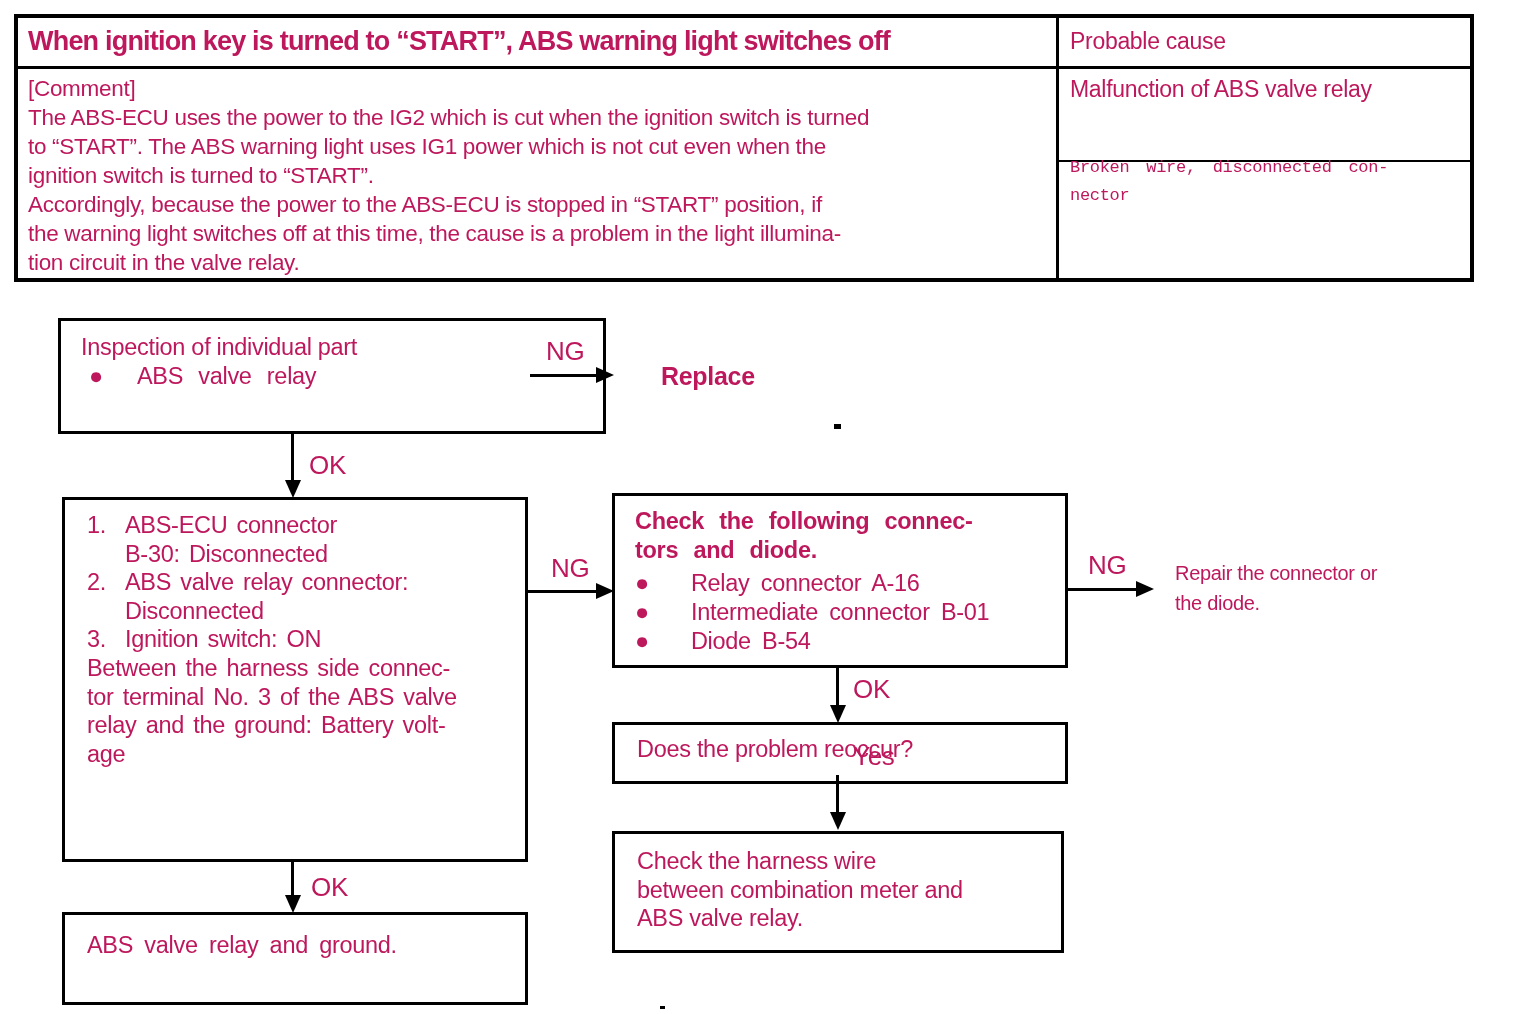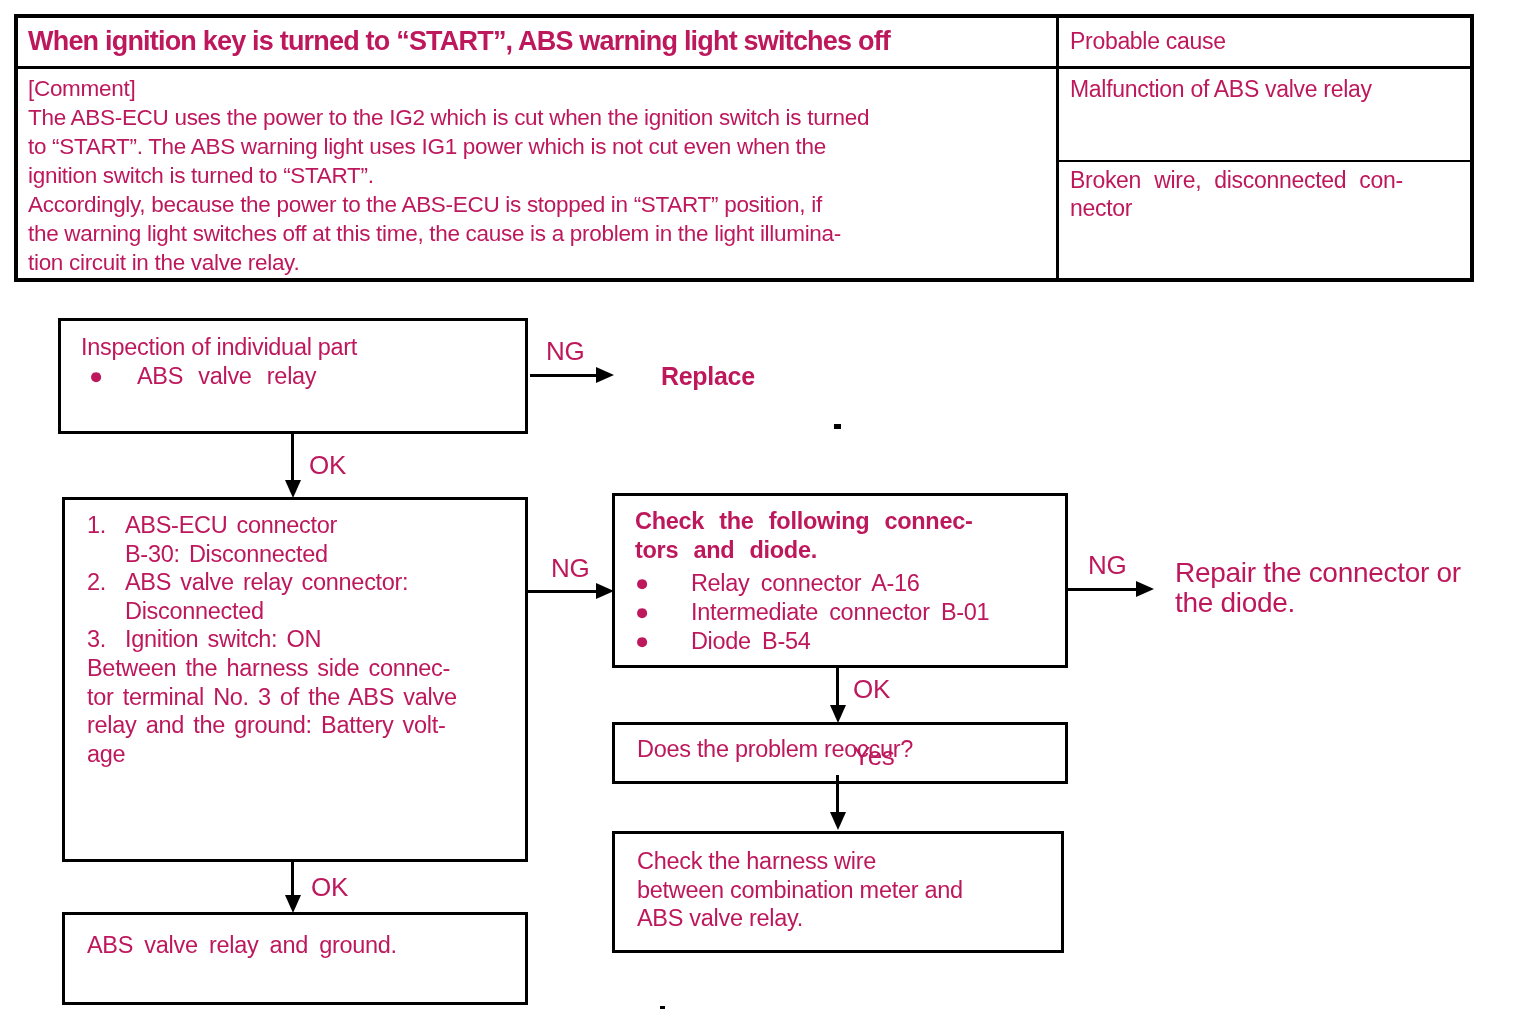--- a/index.html
+++ b/index.html
@@ -12,26 +12,26 @@
   .dtable { position:absolute; left:14px; top:14px; width:1460px; height:268px;
             border:4px solid #000; box-sizing:border-box; background:#fff; }
   .dtable .vdiv { position:absolute; left:1038px; top:0; width:3px; height:100%; background:#000; }
   .dtable .hdiv-header { position:absolute; left:0; top:48px; width:100%; height:3px; background:#000; }
   .dtable .hdiv-cause { position:absolute; left:1038px; top:142px; width:calc(100% - 1038px); height:2px; background:#000; }
   .t-title { position:absolute; left:10px; top:8px; font-size:27px; font-weight:bold; letter-spacing:-0.8px; white-space:nowrap; }
   .t-ph   { position:absolute; left:1052px; top:10px; font-size:23px; white-space:nowrap; }
   .t-comment { position:absolute; left:10px; top:56px; width:1020px; font-size:22.5px; line-height:29px; }
   .t-comment div { white-space:nowrap; }
   .t-c1 { position:absolute; left:1052px; top:58px; font-size:23px; white-space:nowrap; }
-  .t-c2 { position:absolute; left:1052px; top:148px; font-size:23px; line-height:28px; }
+  .t-c2 { position:absolute; left:1052px; top:136px; font-size:17px; line-height:28px;font-family:Liberation Mono, monospace; }
   .t-c2 .jw { word-spacing:7px; white-space:nowrap; }
 
   
   .fbox { position:absolute; border:3px solid #000; box-sizing:border-box; background:#fff; font-size:23.5px; }
-  .box1 { left:58px;  top:318px; width:470px; height:116px; }
+  .box1 { left:58px;  top:318px; width:548px; height:116px; }
   .box2 { left:62px;  top:497px; width:466px; height:365px; }
   .box3 { left:612px; top:493px; width:456px; height:175px; }
   .box4 { left:612px; top:722px; width:456px; height:62px; }
   .box5 { left:612px; top:831px; width:452px; height:122px; }
   .box6 { left:62px;  top:912px; width:466px; height:93px; }
 
   .box1 .l1 { position:absolute; left:20px; top:13px; white-space:nowrap; }
   .box1 .brow { position:absolute; left:28px; top:42px; white-space:nowrap; }
   .box1 .brow .bt { word-spacing:9px; margin-left:34px; }
 
@@ -57,21 +57,21 @@
   .hline { position:absolute; height:3px; background:#000; }
   .vline { position:absolute; width:3px; background:#000; }
   .arr-right { position:absolute; width:0; height:0;
                border-top:8px solid transparent; border-bottom:8px solid transparent;
                border-left:18px solid #000; }
   .arr-down  { position:absolute; width:0; height:0;
                border-left:8px solid transparent; border-right:8px solid transparent;
                border-top:18px solid #000; }
   .lbl { position:absolute; font-size:26px; white-space:nowrap; }
   .replace { position:absolute; left:661px; top:362px; font-size:25px; font-weight:bold; }
-  .repair  { position:absolute; left:1175px; top:558px; font-size:28px; line-height:30px; }
+  .repair  { position:absolute; left:1175px; top:558px; font-size:20px; line-height:30px; }
   .repair div { white-space:nowrap; }
   .speck { position:absolute; background:#000; }
 </style>
 </head>
 <body>
 
 <div class="page">
 
   <div class="dtable">
     <div class="vdiv"></div>

